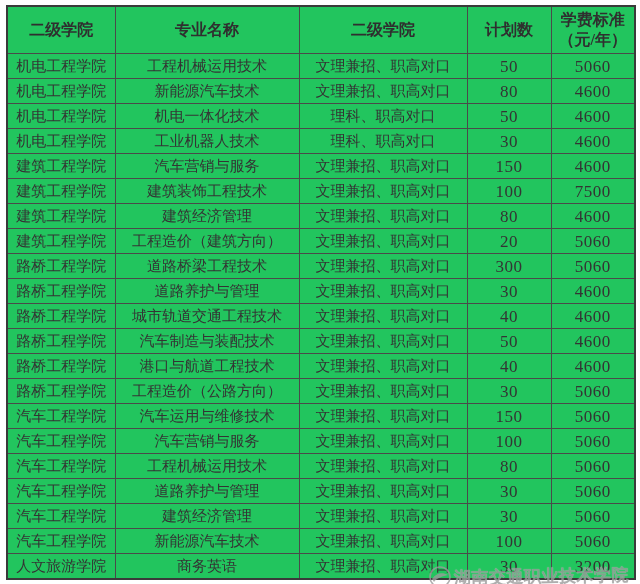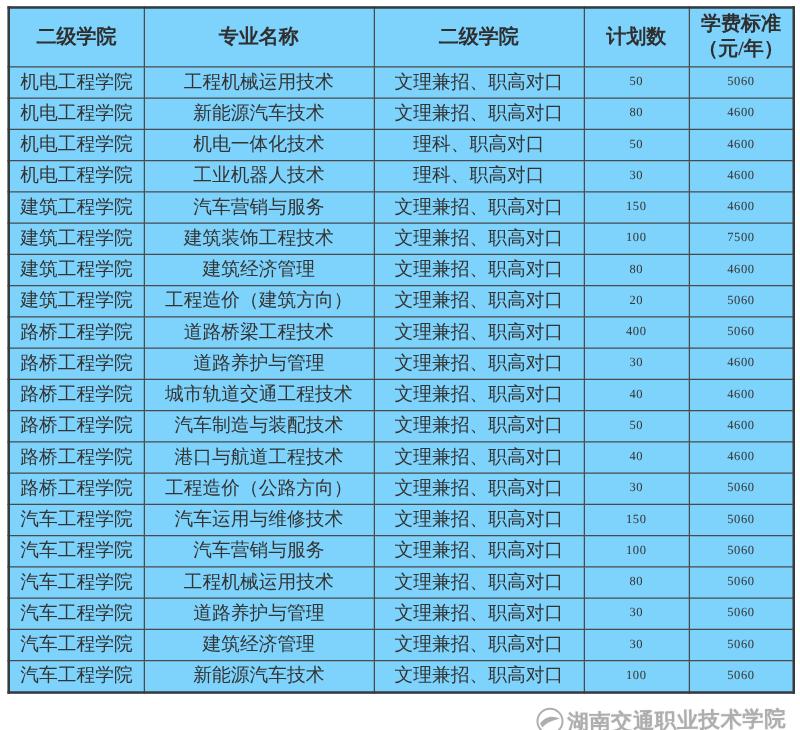--- a/index.html
+++ b/index.html
@@ -16,21 +16,21 @@
     color: #333333;
   }
   .doc-table {
     position: absolute;
     left: 6px;
     top: 5px;
     width: 628px;
     border-collapse: collapse;
     table-layout: fixed;
     border: 2px solid #3a3a3a;
-    background: #7dd3fc;
+    background: #22c55e;
   }
   .doc-table th,
   .doc-table td {
     border: 1px solid #4a4a4a;
     text-align: center;
     vertical-align: middle;
     padding: 0 2px;
     overflow: hidden;
   }
   .doc-table thead th {
@@ -42,21 +42,21 @@
     line-height: 1.25;
   }
   .doc-table tbody td {
     height: 24px;
     font-size: 15px;
     line-height: 1;
     color: #343434;
     white-space: nowrap;
   }
   .doc-table tbody td.num {
-    font-size: 10px;
+    font-size: 17px;
     letter-spacing: 0.5px;
   }
   .watermark {
     position: absolute;
     top: 565px;
     left: 428px;
     width: 212px;
     height: 30px;
     display: flex;
     z-index: 5;
@@ -154,21 +154,21 @@
         <td>建筑工程学院</td>
         <td>工程造价（建筑方向）</td>
         <td>文理兼招、职高对口</td>
         <td class="num">20</td>
         <td class="num">5060</td>
       </tr>
       <tr>
         <td>路桥工程学院</td>
         <td>道路桥梁工程技术</td>
         <td>文理兼招、职高对口</td>
-        <td class="num">400</td>
+        <td class="num">300</td>
         <td class="num">5060</td>
       </tr>
       <tr>
         <td>路桥工程学院</td>
         <td>道路养护与管理</td>
         <td>文理兼招、职高对口</td>
         <td class="num">30</td>
         <td class="num">4600</td>
       </tr>
       <tr>
@@ -233,20 +233,27 @@
         <td>文理兼招、职高对口</td>
         <td class="num">30</td>
         <td class="num">5060</td>
       </tr>
       <tr>
         <td>汽车工程学院</td>
         <td>新能源汽车技术</td>
         <td>文理兼招、职高对口</td>
         <td class="num">100</td>
         <td class="num">5060</td>
+      </tr>
+      <tr>
+        <td>人文旅游学院</td>
+        <td>商务英语</td>
+        <td>文理兼招、职高对口</td>
+        <td class="num">30</td>
+        <td class="num">3200</td>
       </tr>
     </tbody>
 </table>
 
 <div class="watermark">
   <svg class="wm-logo" viewBox="0 0 24 24">
     <circle cx="12" cy="12" r="10" fill="none" stroke="#9b9b9b" stroke-width="1.6"></circle>
     <path d="M4 14 C 8 8, 14 7, 20 10 C 15 11, 9 13, 6 17 Z" fill="#9b9b9b"></path>
   </svg>
   <span class="wm-text">湖南交通职业技术学院</span>

